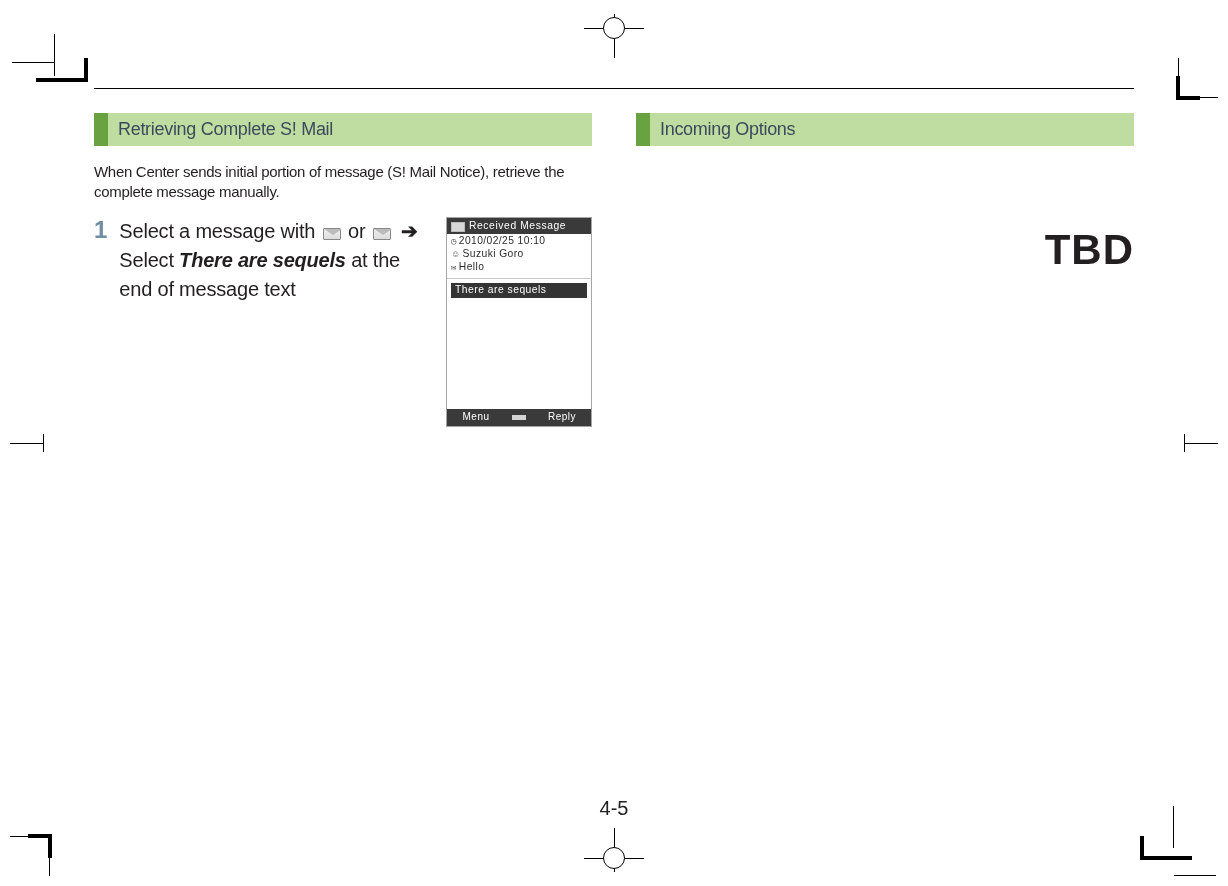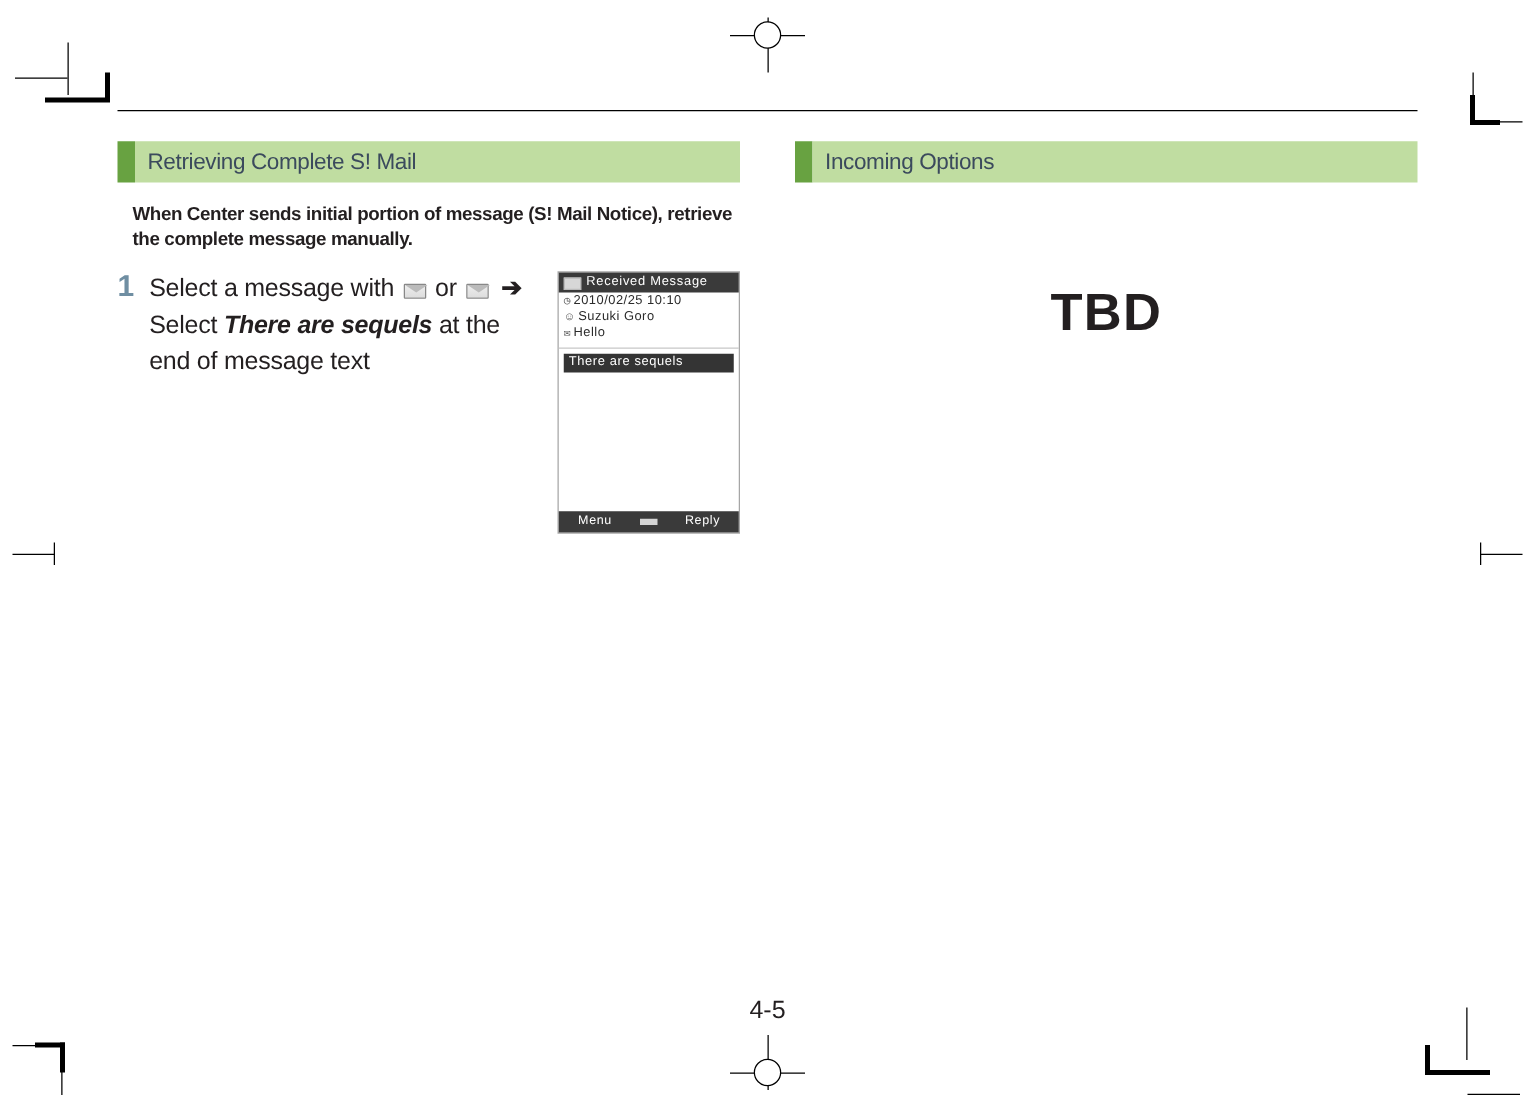--- a/index.html
+++ b/index.html
@@ -146,25 +146,24 @@
     background: #c0dda1;
     color: #3b4a5d;
     font-size: 18px;
     font-weight: 400;
     padding: 6px 10px 6px 10px;
     letter-spacing: -0.3px;
   }
 
   .intro {
     font-size: 15px;
-    font-weight: 700;
+    font-weight: 400;
     line-height: 1.35;
     margin-bottom: 14px;
     letter-spacing: -0.3px;
-    margin-left: 12px;
   }
 
   .steprow {
     display: flex;
     gap: 14px;
   }
   .steptext {
     flex: 1 1 0;
     display: flex;
     gap: 12px;
@@ -266,21 +265,21 @@
     width:18px; flex:0 0 28px;
     display:flex; justify-content:center; align-items:center;
   }
   .phone .softkeys .bar {
     width:14px; height:5px; background:#d4d4d4;
   }
 
   
   .tbd {
     margin-top: 80px;
-    text-align: center;
+    text-align: right;
     font-size: 42px;
     font-weight: 700;
     letter-spacing: 1px;
   }
 
   
   .pagenum {
     position: absolute;
     left: 50%;
     bottom: 4px;

